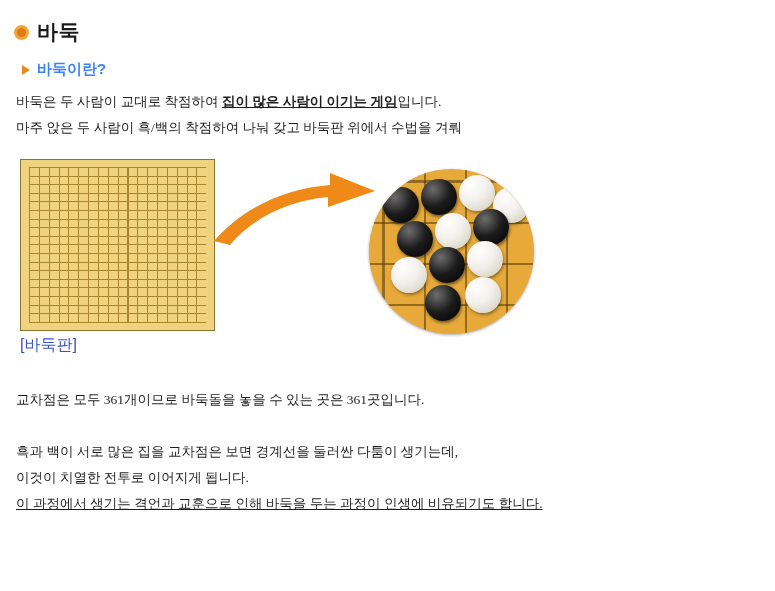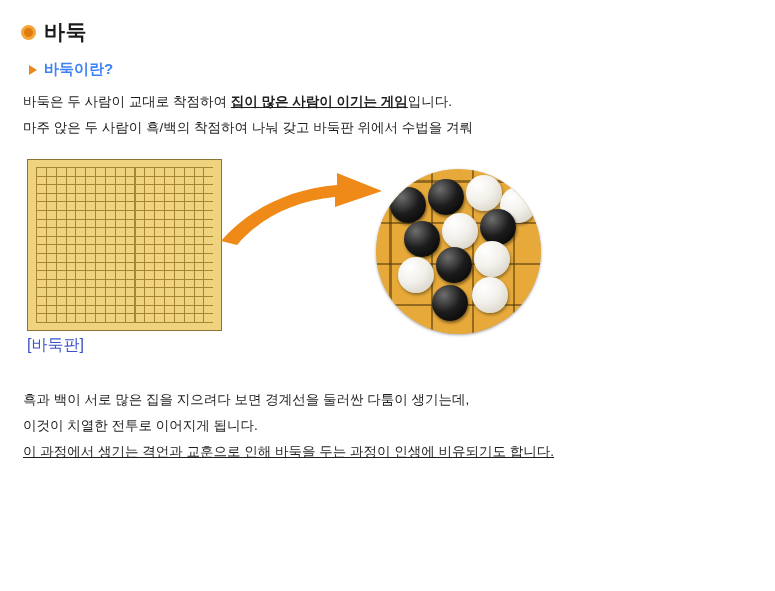--- a/index.html
+++ b/index.html
@@ -13,21 +13,21 @@
     height: 591px;
     font-family: "Liberation Sans", sans-serif;
     color: #222222;
     position: relative;
     overflow: hidden;
   }
   .page {
     position: relative;
     width: 764px;
     height: 591px;
-    padding: 12px 0 0 21px;
+    padding: 12px 0 0 14px;
   }
 
   
   .title-row {
     display: flex;
     align-items: center;
     gap: 8px;
     margin-top: 6px;
     margin-bottom: 14px;
   }
@@ -66,20 +66,21 @@
     font-weight: bold;
     color: #3b82f6;
   }
 
   
   .para {
     font-size: 13.5px;
     line-height: 26px;
     color: #1d1d1d;
     margin: 0 0 0 2px;
+    font-family: Liberation Serif, serif;
   }
   .para .u-bold {
     font-weight: bold;
     text-decoration: underline;
   }
   .para .u-line {
     text-decoration: underline;
   }
   .block-1 { margin-top: 2px; }
   .block-2 { margin-top: 28px; }
@@ -209,21 +210,22 @@
       <div class="stone black" style="left:104px; top:40px;"></div>
       <div class="stone white" style="left:22px;  top:88px;"></div>
       <div class="stone black" style="left:60px;  top:78px;"></div>
       <div class="stone white" style="left:98px;  top:72px;"></div>
       <div class="stone white" style="left:96px;  top:108px;"></div>
       <div class="stone black" style="left:56px;  top:116px;"></div>
     </div>
   </div>
 
   <div class="para block-2">
+    <div>교차점은 모두 361개이므로 바둑돌을 놓을 수 있는 곳은 361곳입니다.</div>
   </div>
 
   <div class="para block-3">
-    <div>흑과 백이 서로 많은 집을 지으려다 보면 경계선을 둘러싼 다툼이 생기는데,</div>
+    <div>흑과 백이 서로 많은 집을 교차점은 보면 경계선을 둘러싼 다툼이 생기는데,</div>
     <div>이것이 치열한 전투로 이어지게 됩니다.</div>
     <div class="u-line">이 과정에서 생기는 격언과 교훈으로 인해  바둑을 두는  과정이 인생에 비유되기도 합니다.</div>
   </div>
 
 </div>
 
 </body></html>

